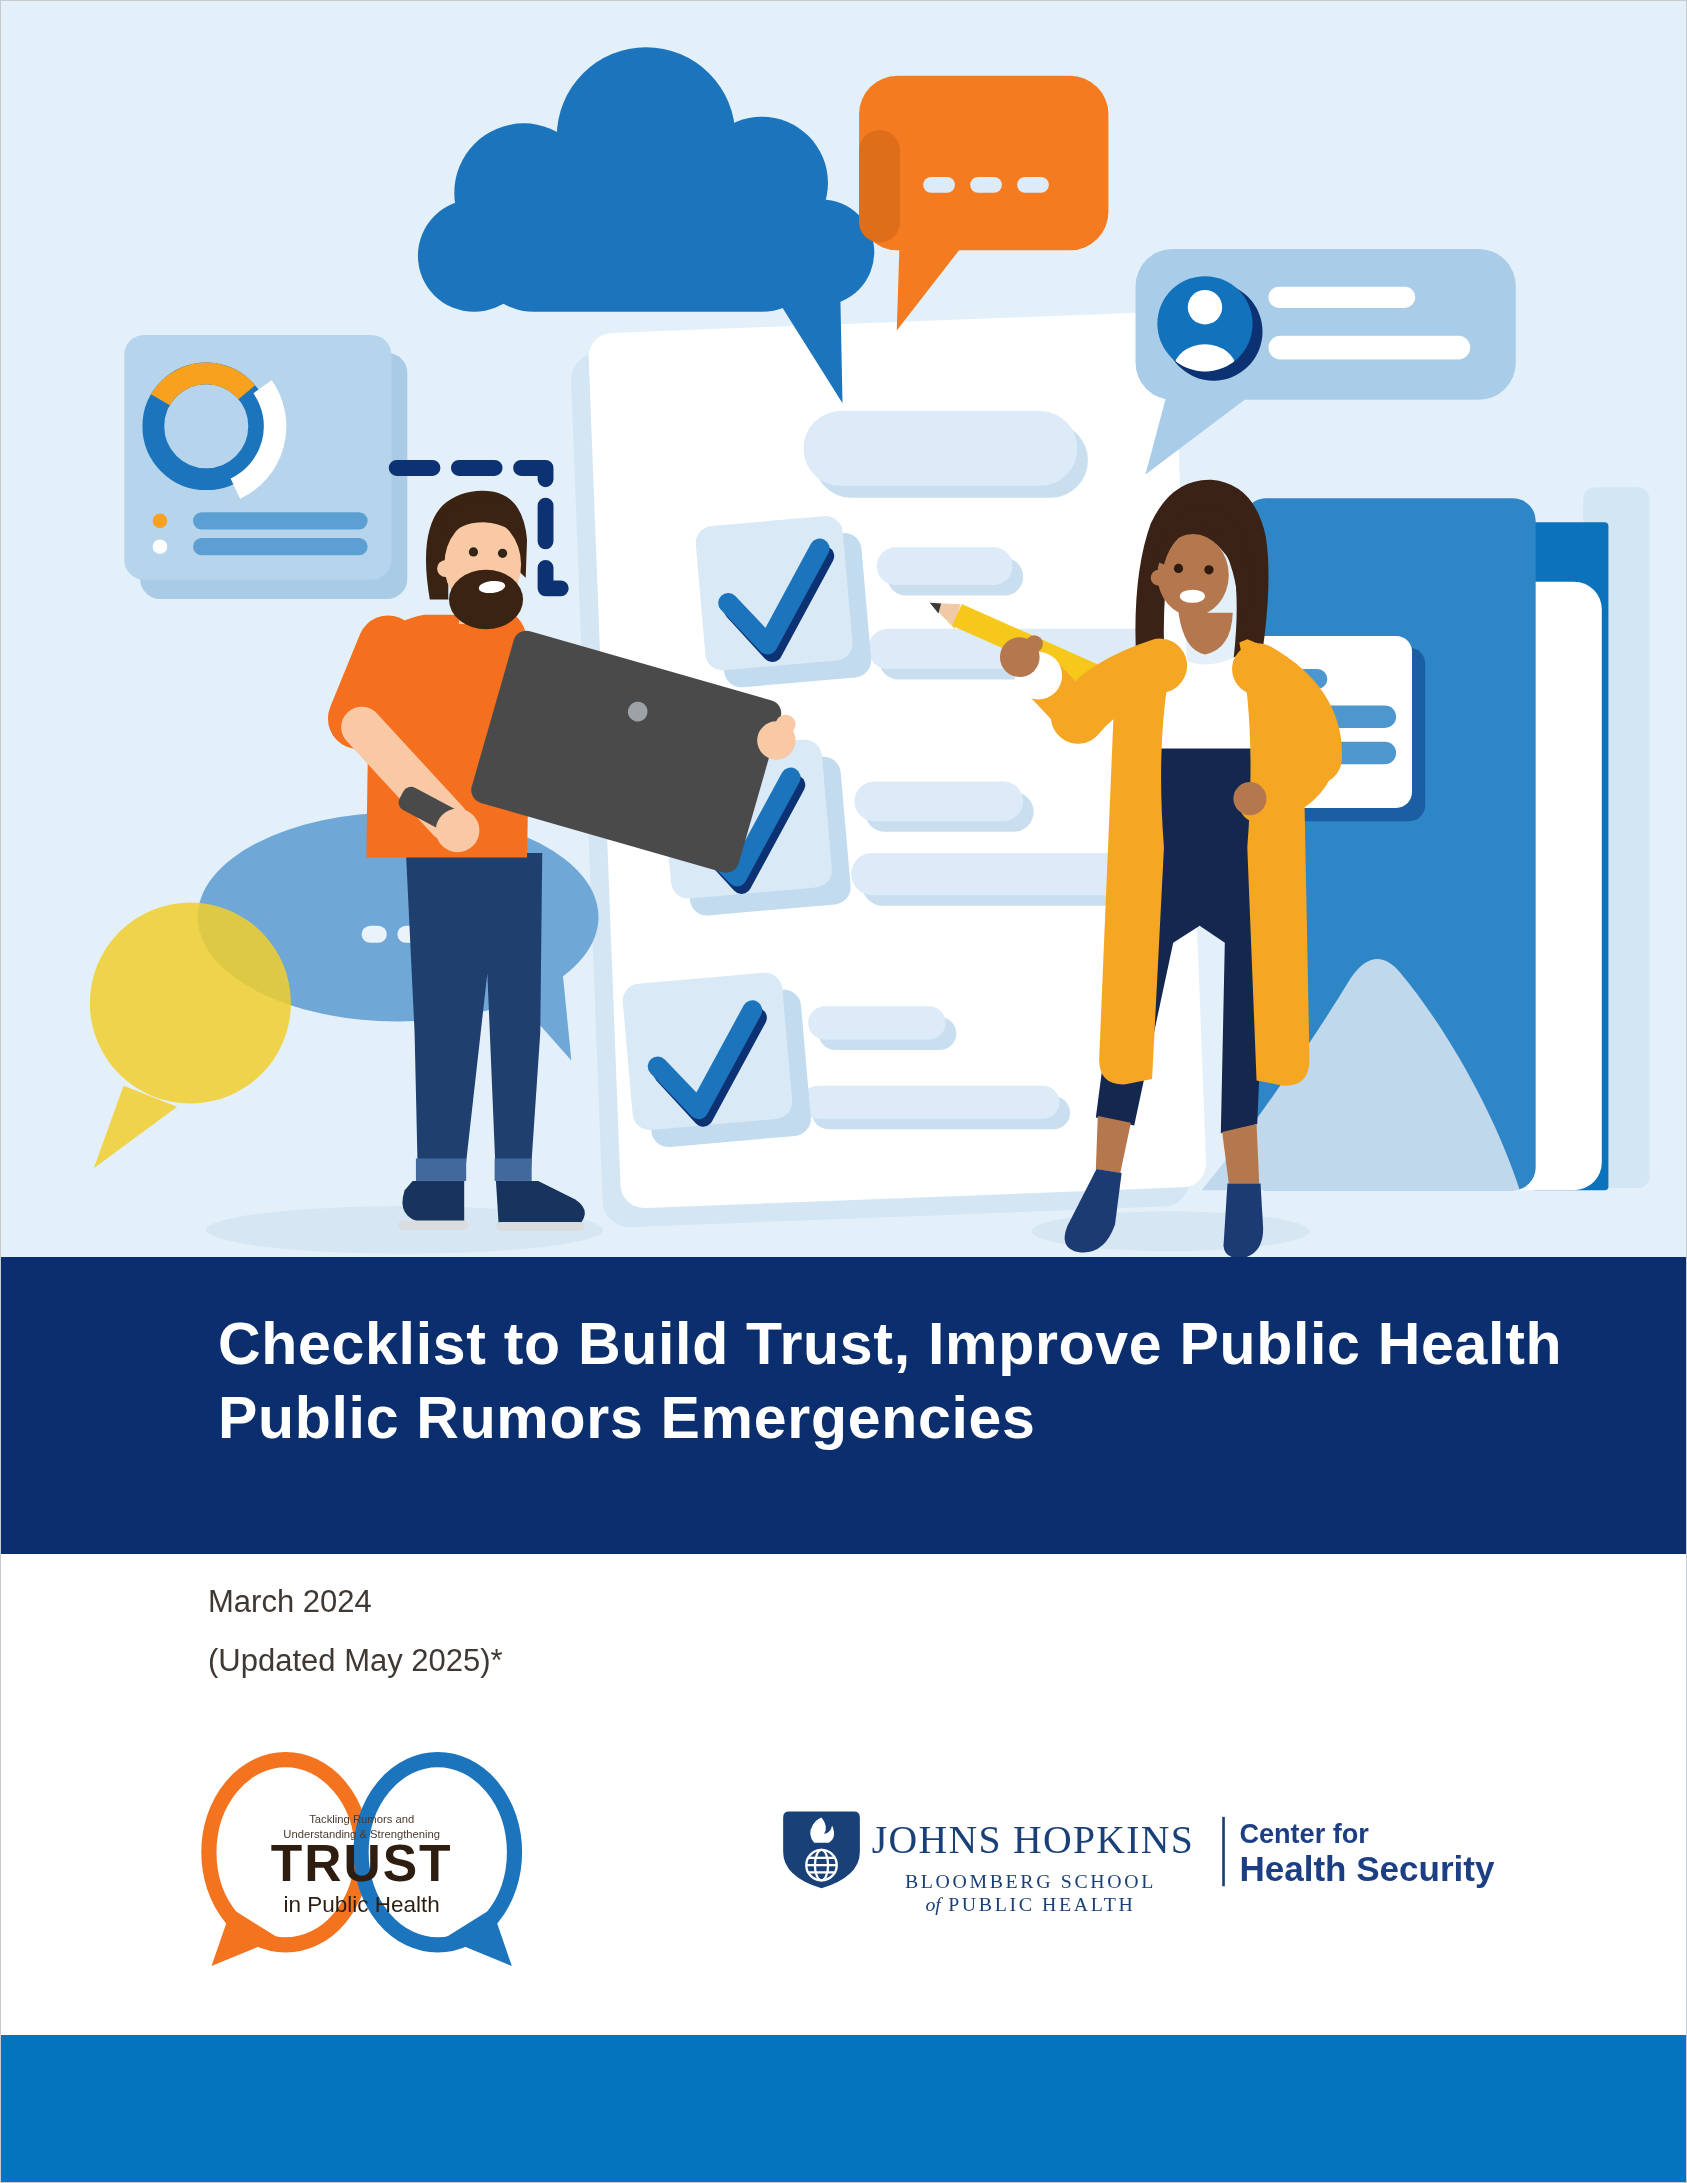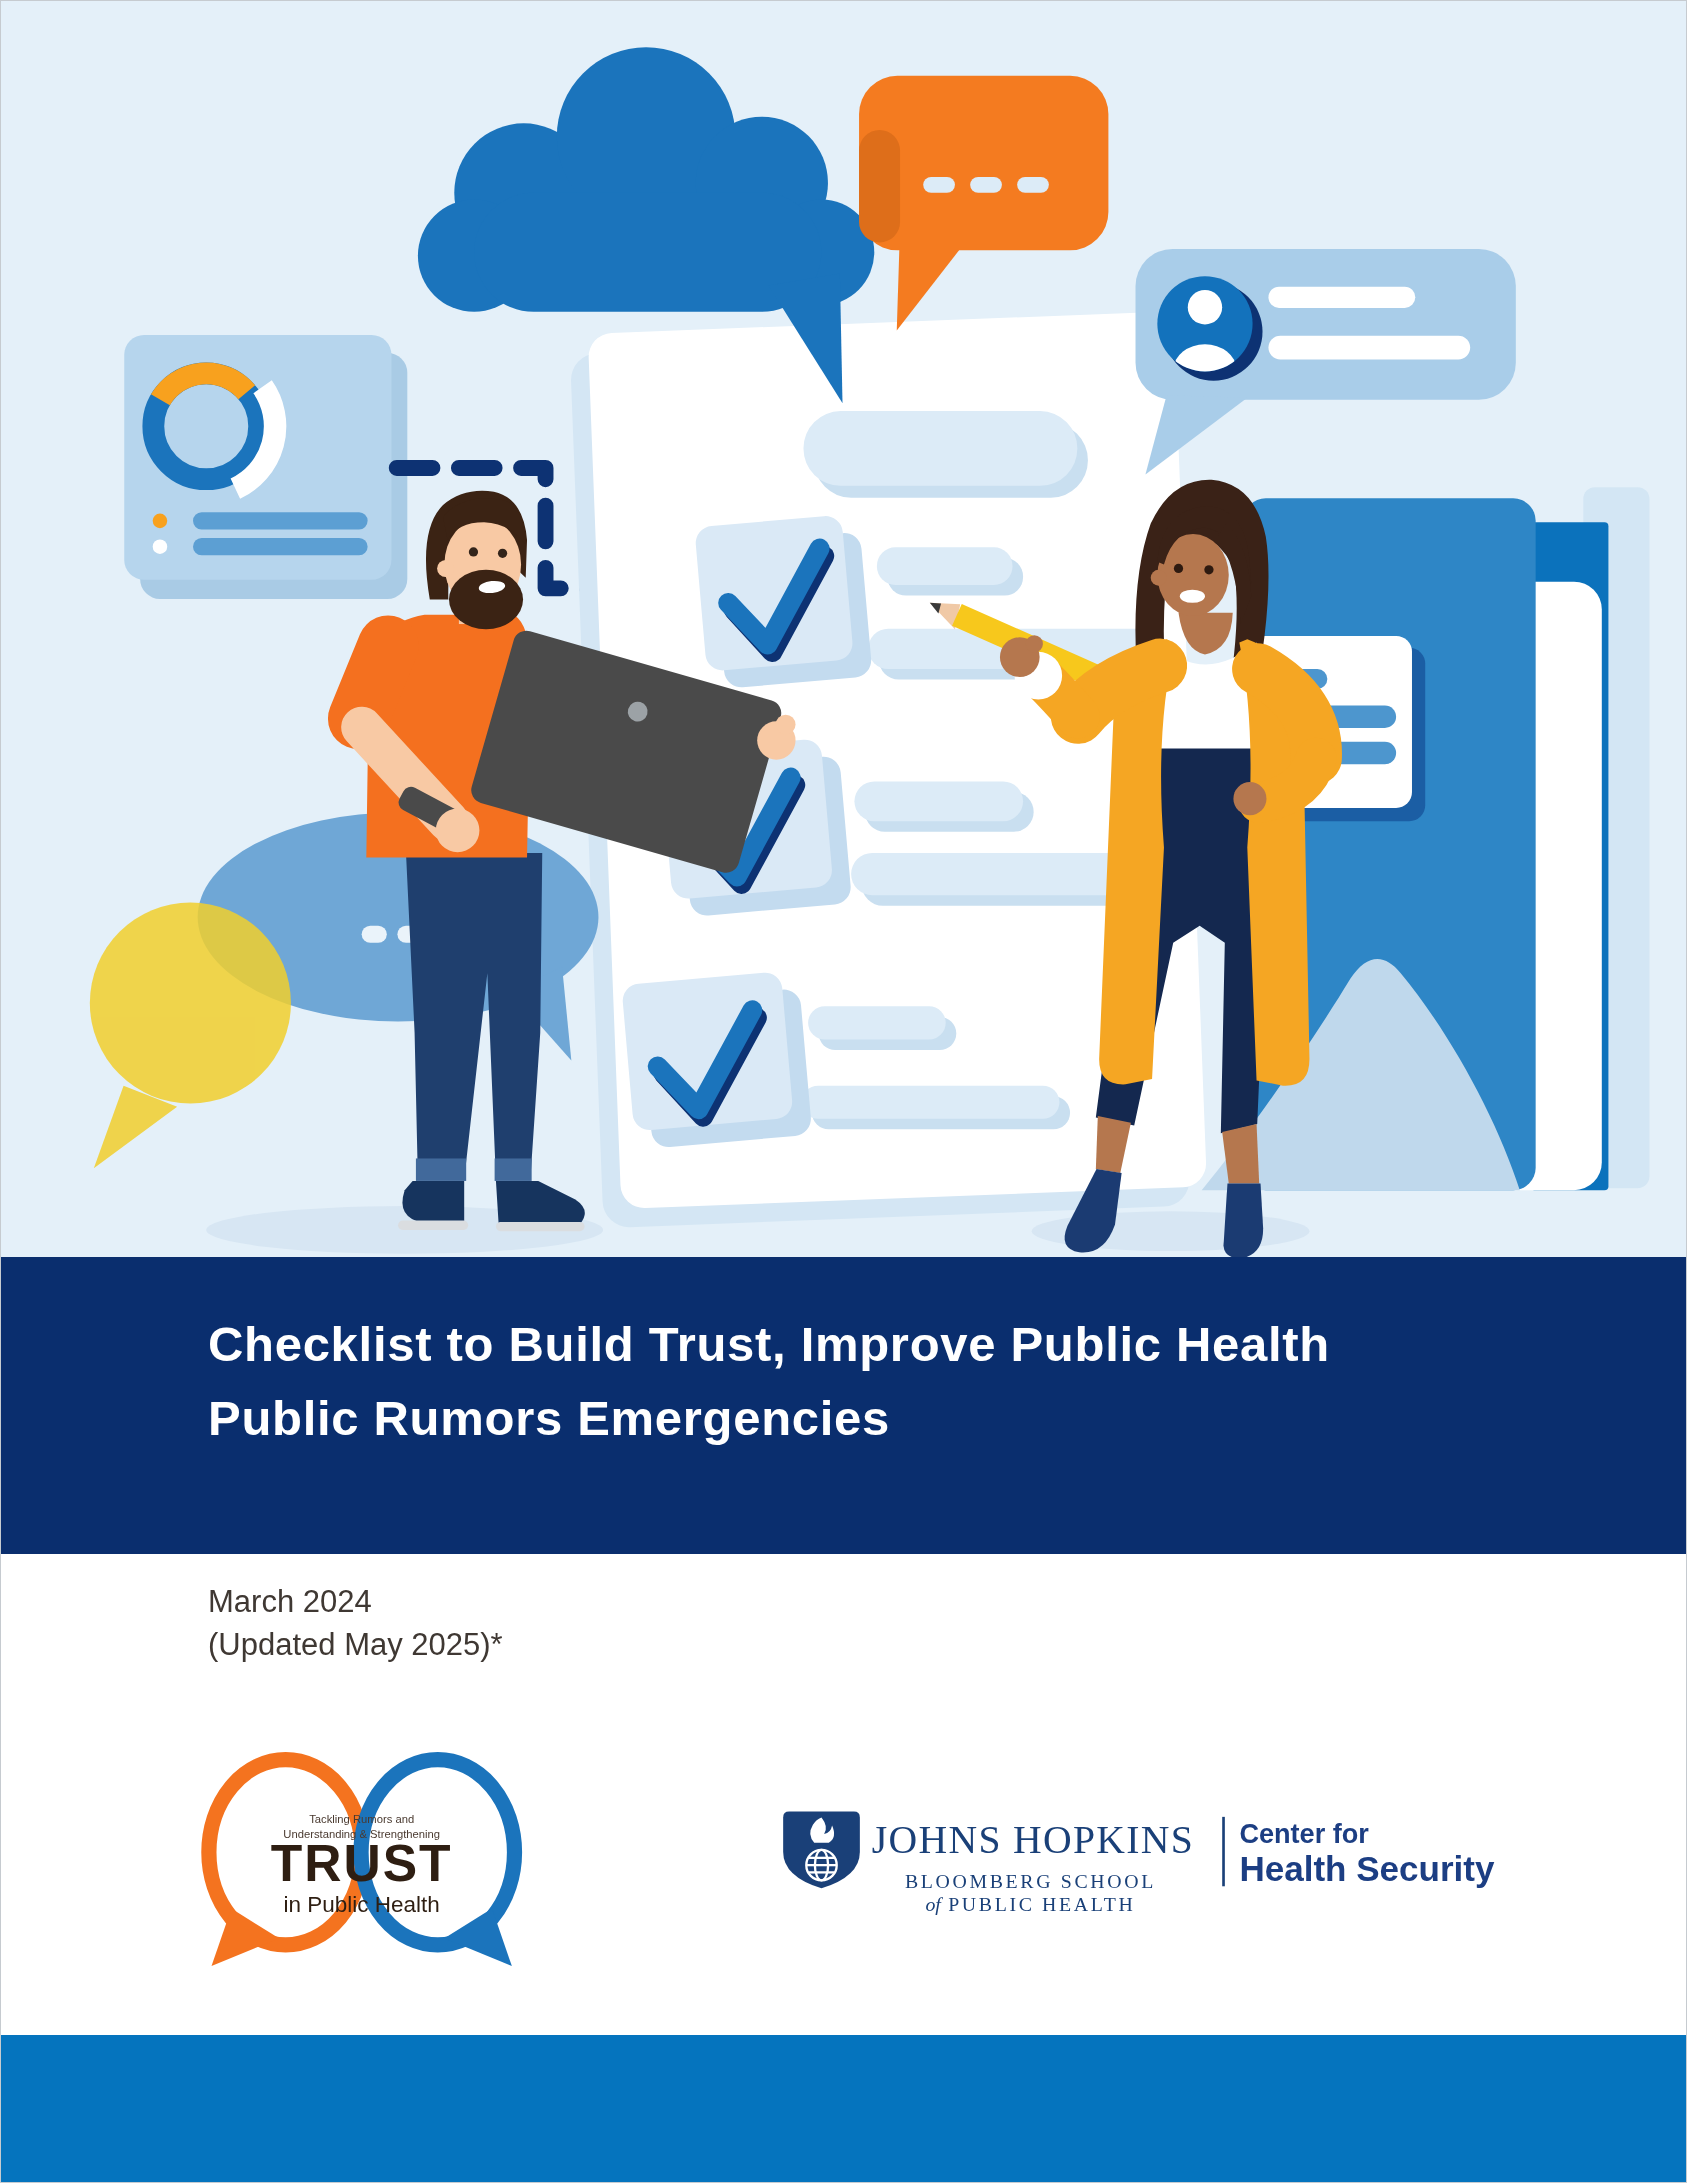--- a/index.html
+++ b/index.html
@@ -15,27 +15,27 @@
   .illustration{
     position:absolute;left:0;top:0;width:1687px;height:1256px;
     background:#E4F0F9;
   }
   .illustration svg{display:block;width:1687px;height:1256px;}
   .title-band{
     position:absolute;left:0;top:1256px;width:1687px;height:297px;
     background:#0A2E6E;
   }
   .title-text{
-    position:absolute;left:207px;top:50px;
-    color:#FFFFFF;font-weight:700;font-size:49px;line-height:74px;
+    position:absolute;left:217px;top:50px;
+    color:#FFFFFF;font-weight:700;font-size:59px;line-height:74px;
     letter-spacing:0.7px;font-family:"Liberation Sans", sans-serif;
   }
   .date-block{position:absolute;left:207px;top:1585px;color:#3F3833;}
   .date-line{font-size:31px;line-height:31px;font-weight:400;}
-  .date-line + .date-line{margin-top:12px;}
+  .date-line + .date-line{margin-top:28px;}
   .logo-svg{position:absolute;}
   #trust-logo{left:192px;top:1740px;}
   #hopkins-logo{left:761px;top:1753px;}
   .footer-band{
     position:absolute;left:0;top:2034px;width:1687px;height:149px;
     background:#0574BE;
   }
   .trust-tagline{font-family:"Liberation Sans",sans-serif;font-size:17px;fill:#4A3A30;font-weight:400;}
   .trust-word{font-family:"Liberation Sans",sans-serif;font-size:78px;font-weight:800;fill:#2E1E12;letter-spacing:3px;}
   .trust-sub{font-family:"Liberation Sans",sans-serif;font-size:34px;fill:#2E1E12;font-weight:400;}

